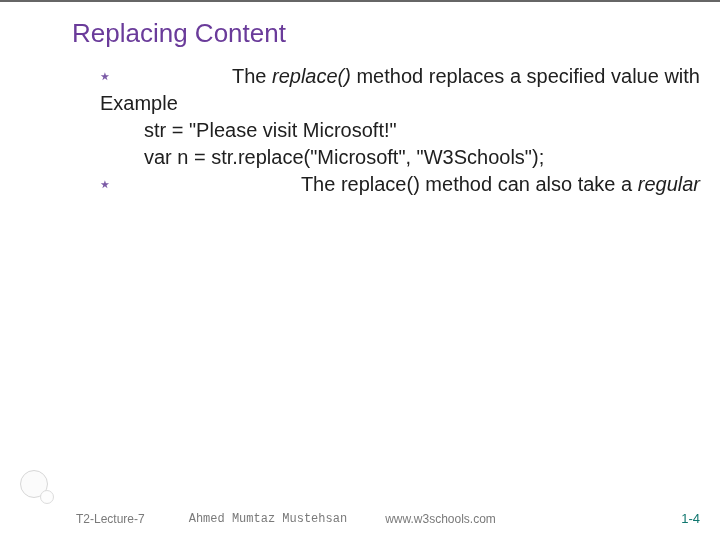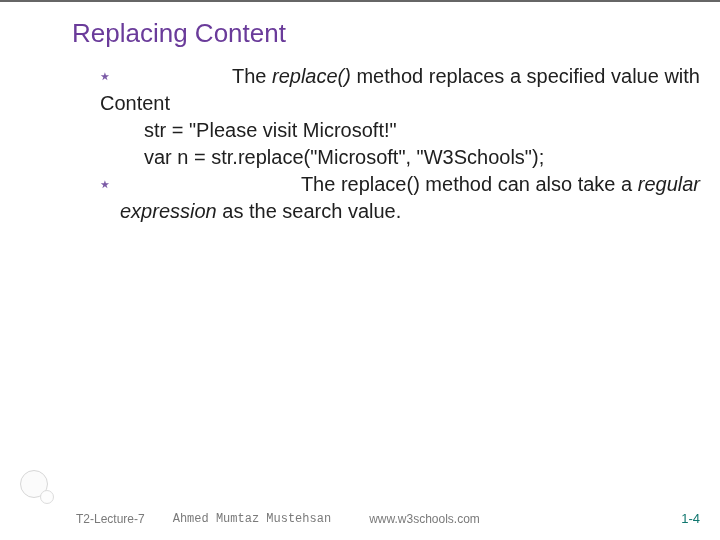--- a/index.html
+++ b/index.html
@@ -62,21 +62,21 @@
   .italic { font-style: italic; }
   .footer {
     position: absolute;
     left: 0; right: 0; bottom: 14px;
     display: flex;
     align-items: center;
     padding: 0 24px 0 72px;
     font-size: 12px;
     color: #7a7a7a;
   }
-  .footer .left  { flex: 0 0 auto; margin-right: 28px; }
+  .footer .left  { flex: 0 0 auto; margin-right: 44px; }
   .footer .mid   { flex: 0 0 auto; margin-right: 38px; font-family: Liberation Mono, monospace; }
   .footer .right { flex: 0 0 auto; }
   .footer .fill  { flex: 1 1 auto; }
   .footer .pageno {
     color: #0f766e;
     font-size: 13px;
   }
   .deco {
     position: absolute;
     left: 16px;
@@ -112,33 +112,30 @@
 
   <div class="body-area">
 
     <div class="bullet-row">
       <div class="bullet-marker">٭</div>
       <div class="bullet-text">
         <span>The </span><span class="italic">replace()</span><span> method replaces a specified value with</span>
       </div>
     </div>
 
-    <div class="continuation-nobullet">Content</div>
+    <div class="continuation-nobullet">Example</div>
 
     <div class="indent">str = "Please visit Microsoft!"</div>
     <div class="indent">var n = str.replace("Microsoft", "W3Schools");</div>
 
     <div class="bullet-row">
       <div class="bullet-marker">٭</div>
       <div class="bullet-text">
         <span>The replace() method can also take a </span><span class="italic">regular</span>
       </div>
-    </div>
-    <div class="continuation">
-      <span class="italic">expression</span><span> as the search value.</span>
     </div>
 
   </div>
 
   <div class="deco">
     <div class="big"></div>
     <div class="small"></div>
   </div>
 
   <div class="footer">

